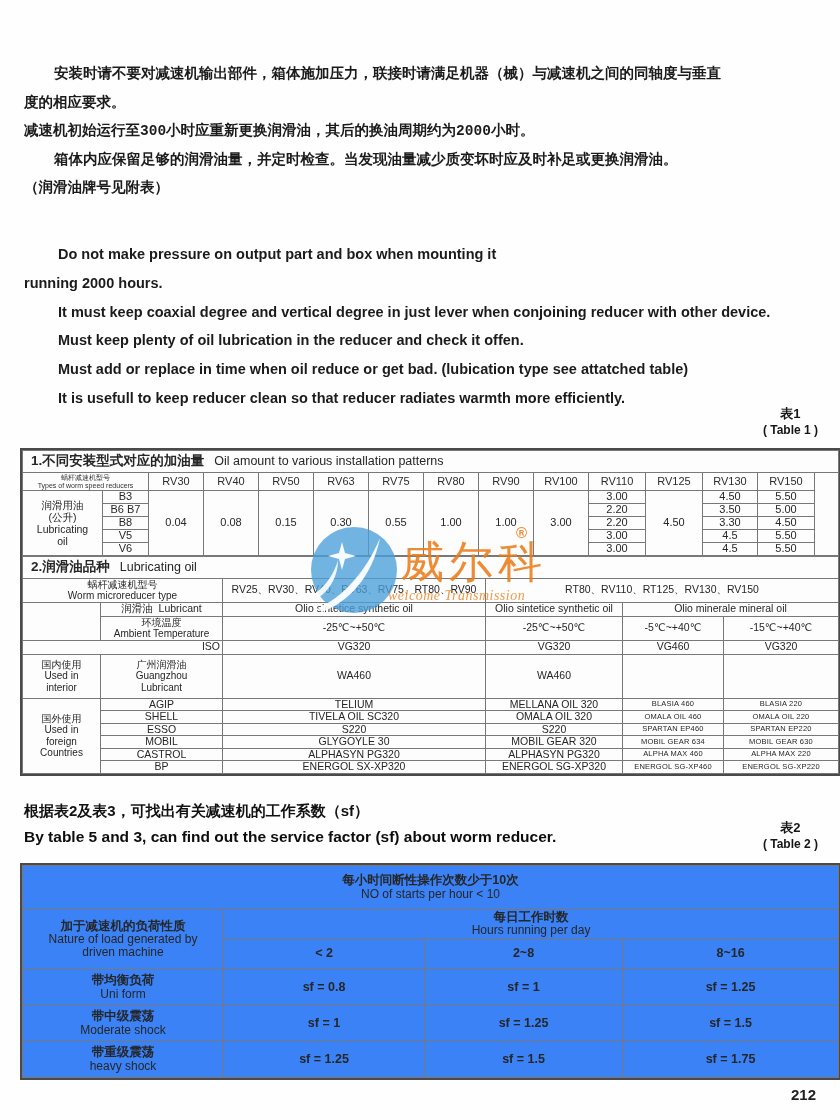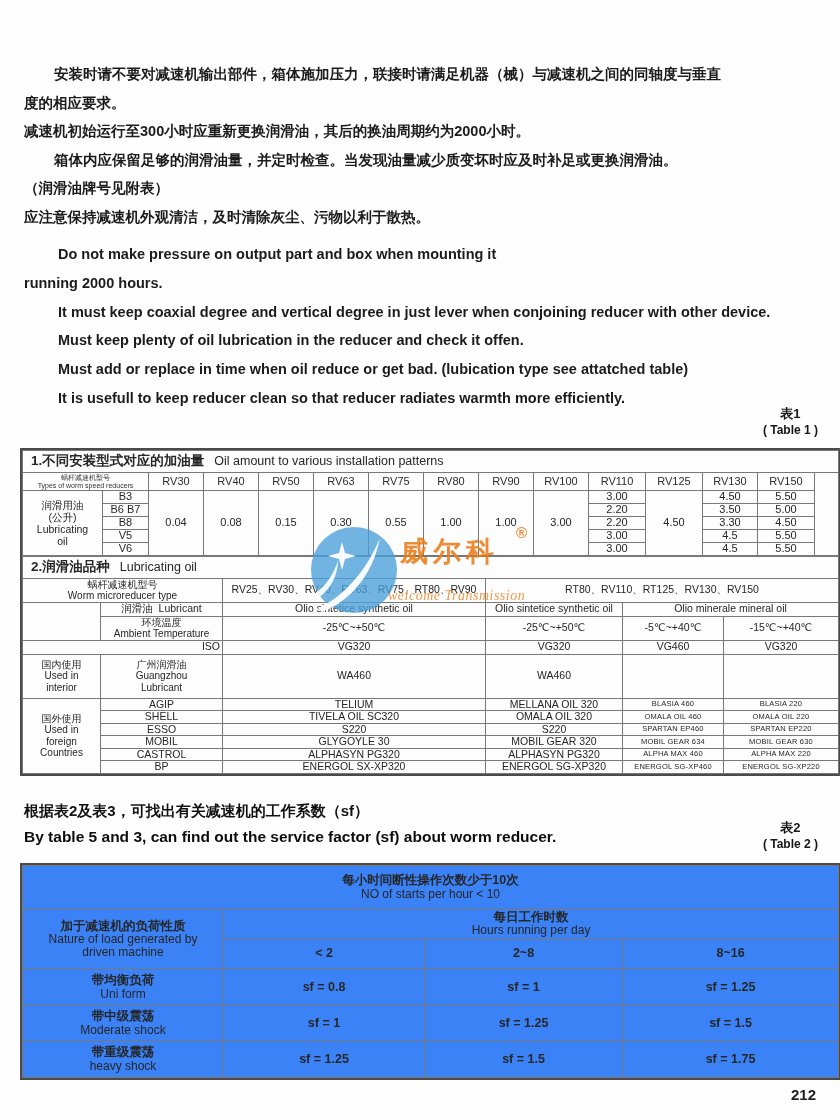--- a/index.html
+++ b/index.html
@@ -1,21 +1,21 @@
 <!DOCTYPE html>
 <html><head>
 <meta charset="utf-8">
 <style>
   html,body{margin:0;padding:0;background:#e8e8e8;}
   .page{position:relative;width:840px;height:1120px;background:#fefefe;
         font-family:"Liberation Sans","DejaVu Sans",sans-serif;color:#1e1e1e;overflow:hidden;margin:0 auto;}
   .doc-title{position:absolute;left:24px;top:24px;font-size:15.5px;font-weight:bold;color:#101010;letter-spacing:.3px;}
   .doc-title .en{margin-left:12px;}
   .zh-block{position:absolute;left:24px;top:60px;width:792px;}
-  .zh-line{font-size:14.5px;font-weight:bold;height:28.5px;line-height:28.5px;white-space:nowrap;color:#1b1b1b;}
+  .zh-line{font-size:14.5px;font-weight:bold;height:28.5px;line-height:28.5px;white-space:nowrap;color:#1b1b1b;font-family:Liberation Mono, monospace;}
   .ind-zh{padding-left:30px;}
   .en-block{position:absolute;left:24px;top:240px;width:792px;}
   .en-line{font-size:14.5px;font-weight:bold;height:28.8px;line-height:28.8px;white-space:nowrap;color:#1b1b1b;}
   .ind-en{padding-left:34px;}
   .tbl-label{position:absolute;right:22px;text-align:center;font-weight:bold;color:#161616;line-height:16px;}
   .tbl-label .l1{font-size:13px;}
   .tbl-label .l2{font-size:12px;font-weight:bold;}
   #table1-label{top:406px;}
   #table2-label{top:820px;}
   .tables{position:absolute;left:20px;top:448px;width:816px;border:2px solid #4a4a4a;background:#fdfdfd;}
@@ -39,39 +39,38 @@
   .note-zh{position:absolute;left:24px;top:802px;font-size:15px;font-weight:bold;color:#111;}
   .note-en{position:absolute;left:24px;top:828px;font-size:15.5px;font-weight:bold;color:#0d0d0d;}
   .sf-wrap{position:absolute;left:20px;top:863px;width:816px;border:2px solid #4a4a4a;background:#3b82f6;}
   .sA{height:44px;} .sB{height:29px;} .sC{height:31px;} .sD{height:36px;}
   .sf-zh{font-size:12.5px;font-weight:bold;}
   .sf-en{font-size:12px;}
   .sf-val{font-size:12.5px;font-weight:bold;}
   .pageno{position:absolute;right:24px;top:1086px;font-size:15px;font-weight:bold;color:#222;}
   .watermark{position:absolute;left:300px;top:520px;width:290px;height:100px;pointer-events:none;}
   .wm-circle{position:absolute;left:0;top:0;width:110px;height:100px;}
-  .wm-text{position:absolute;left:100px;top:10px;font-size:28px;font-weight:bold;letter-spacing:5px;
+  .wm-text{position:absolute;left:100px;top:20px;font-size:44px;font-weight:normal;letter-spacing:5px;
            color:rgba(235,124,24,0.88);font-family:"DejaVu Sans",sans-serif;line-height:44px;white-space:nowrap;}
   .wm-reg{position:absolute;left:216px;top:4px;font-size:15px;color:rgba(235,124,24,0.88);font-weight:bold;}
   .wm-sub{position:absolute;left:88px;top:68px;font-size:14px;font-style:italic;color:rgba(238,136,40,0.85);
           font-family:"Liberation Serif","DejaVu Serif",serif;letter-spacing:.5px;white-space:nowrap;}
 </style>
 </head>
 <body>
 
 <div class="page">
 
 
   <div class="zh-block">
     <div class="zh-line ind-zh">安装时请不要对减速机输出部件，箱体施加压力，联接时请满足机器（械）与减速机之间的同轴度与垂直</div>
     <div class="zh-line">度的相应要求。</div>
     <div class="zh-line">减速机初始运行至300小时应重新更换润滑油，其后的换油周期约为2000小时。</div>
     <div class="zh-line ind-zh">箱体内应保留足够的润滑油量，并定时检查。当发现油量减少质变坏时应及时补足或更换润滑油。</div>
     <div class="zh-line">（润滑油牌号见附表）</div>
-    <div class="zh-line">应注意保持减速机外观清洁，及时清除灰尘、污物以利于散热。</div>
   </div>
 
   <div class="en-block">
     <div class="en-line ind-en">Do not make pressure on output part and box when mounting it</div>
     <div class="en-line">running 2000 hours.</div>
     <div class="en-line ind-en">It must keep coaxial degree and vertical degree in just lever when conjoining reducer with other device.</div>
     <div class="en-line ind-en">Must keep plenty of oil lubrication in the reducer and check it offen.</div>
     <div class="en-line ind-en">Must add or replace in time when oil reduce or get bad. (lubication type see attatched table)</div>
     <div class="en-line ind-en">It is usefull to keep reducer clean so that reducer radiates warmth more efficiently.</div>
   </div>

